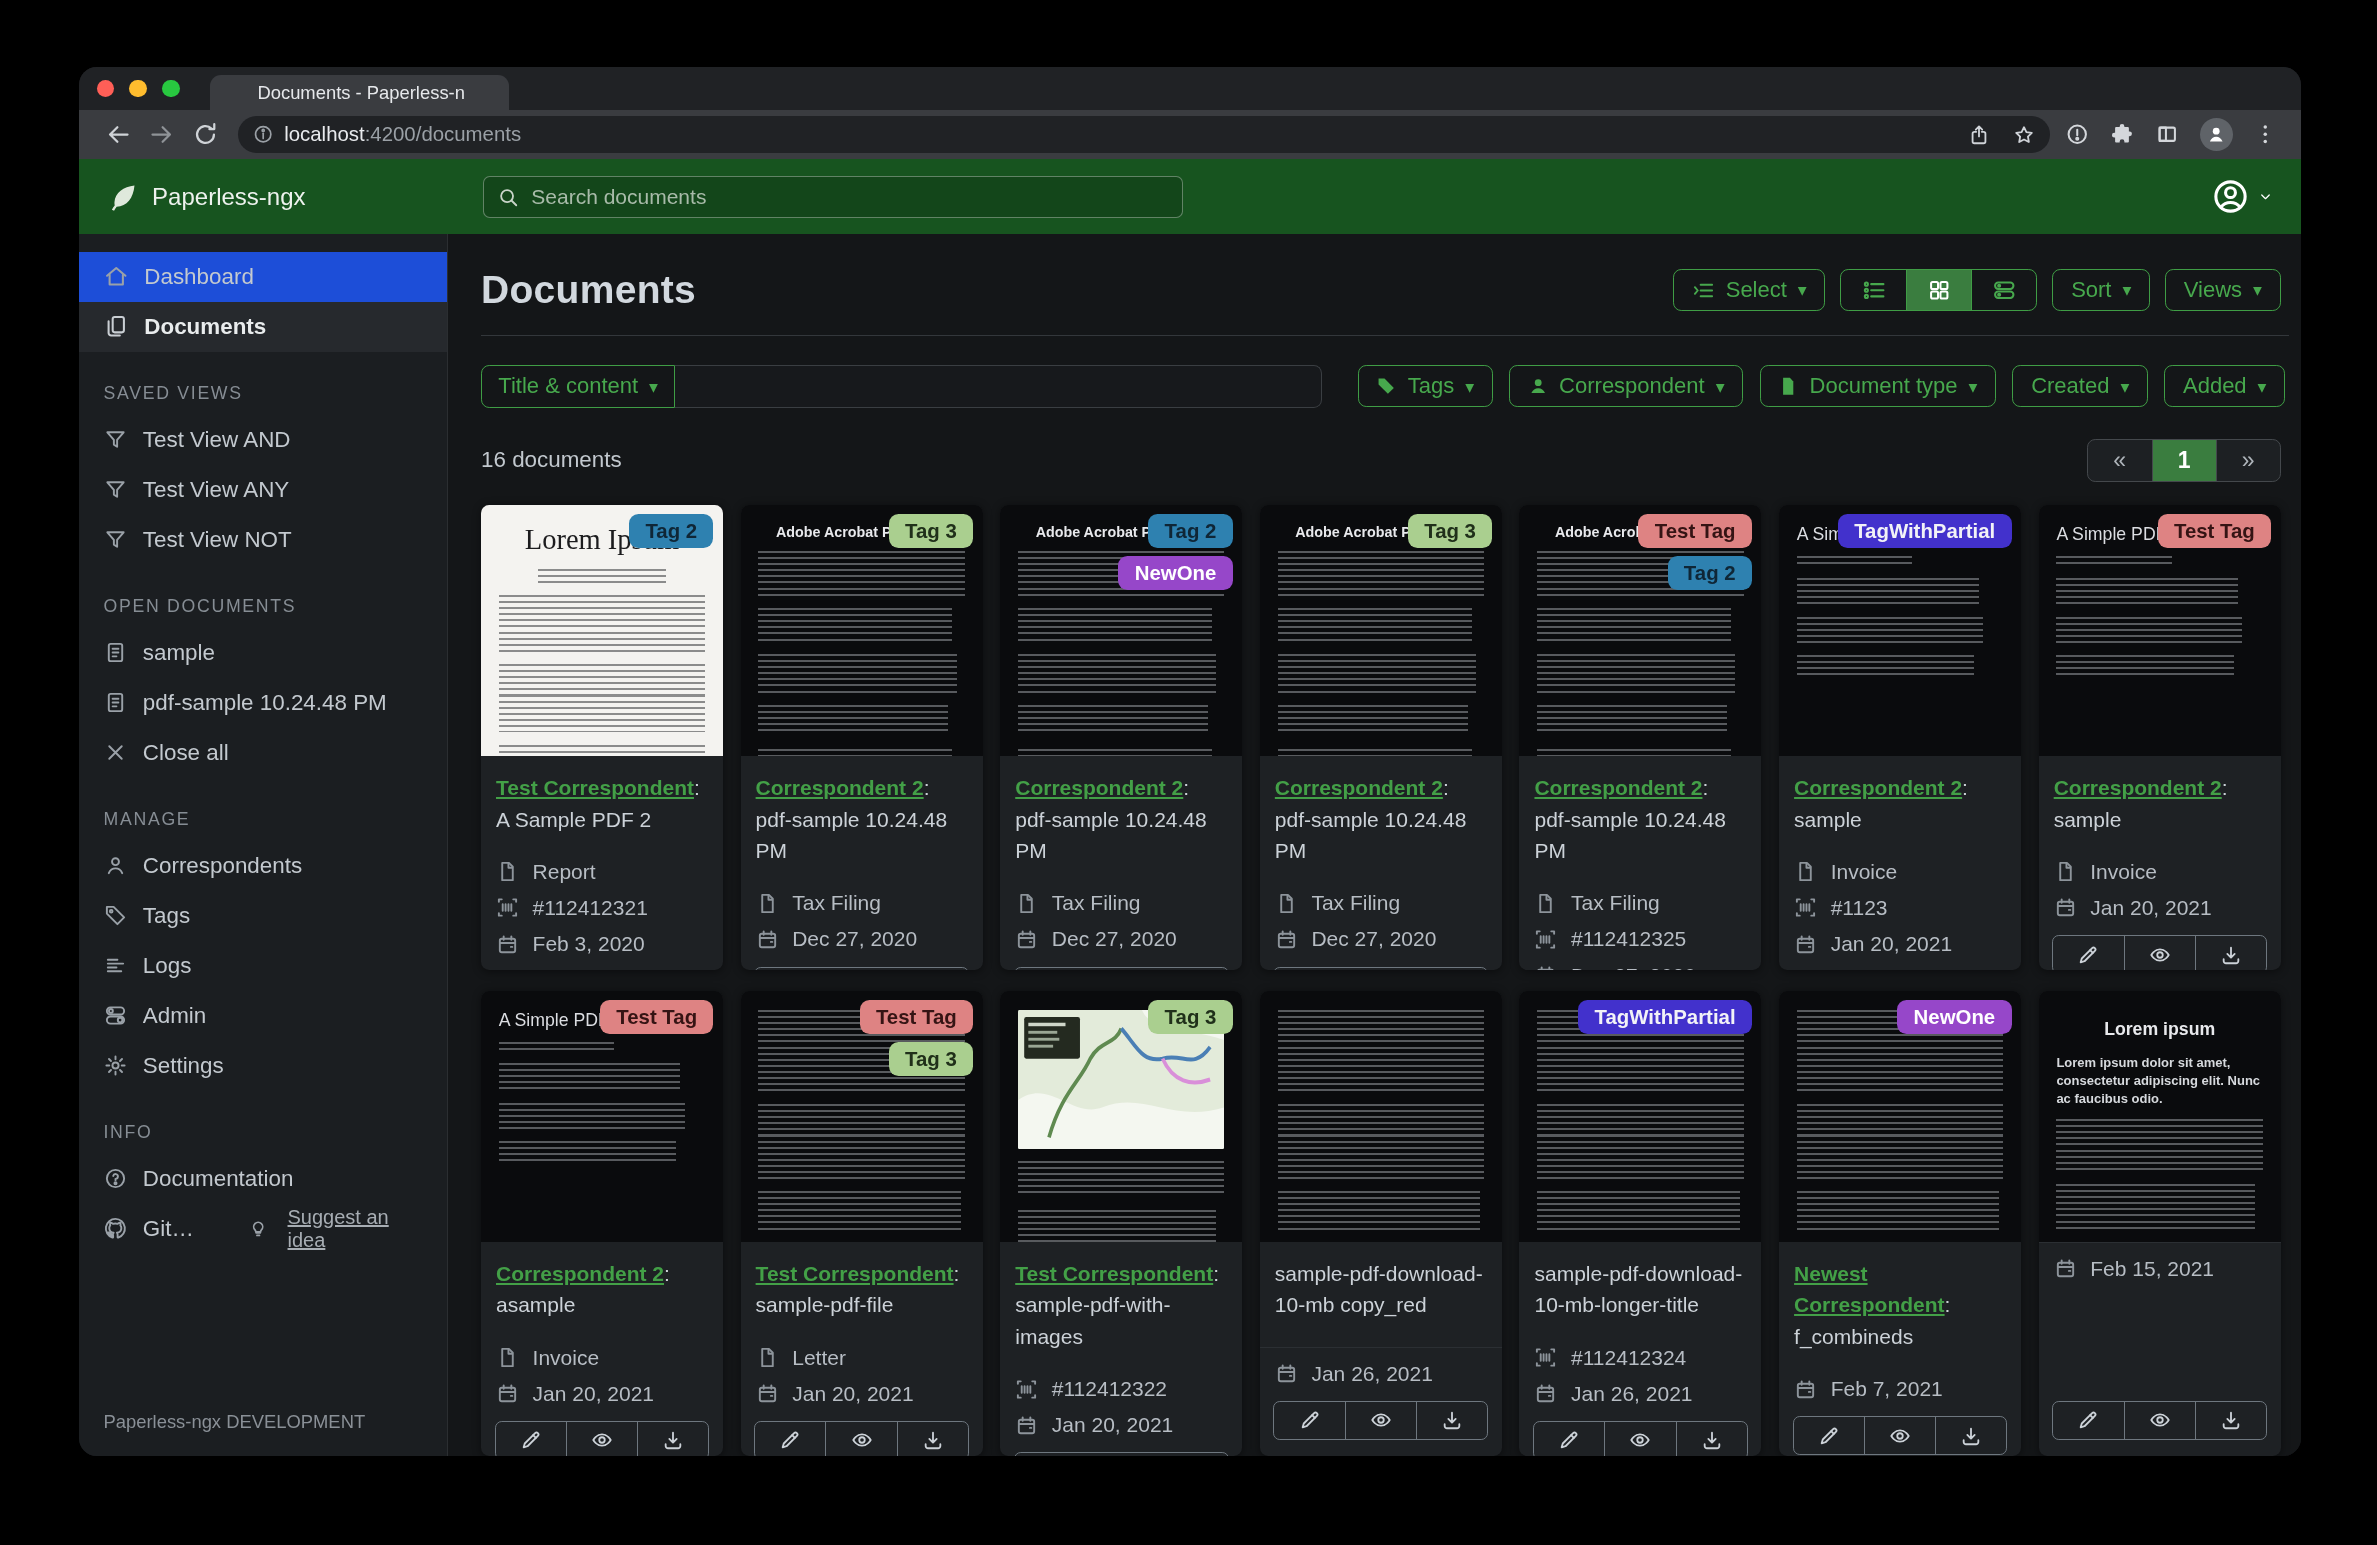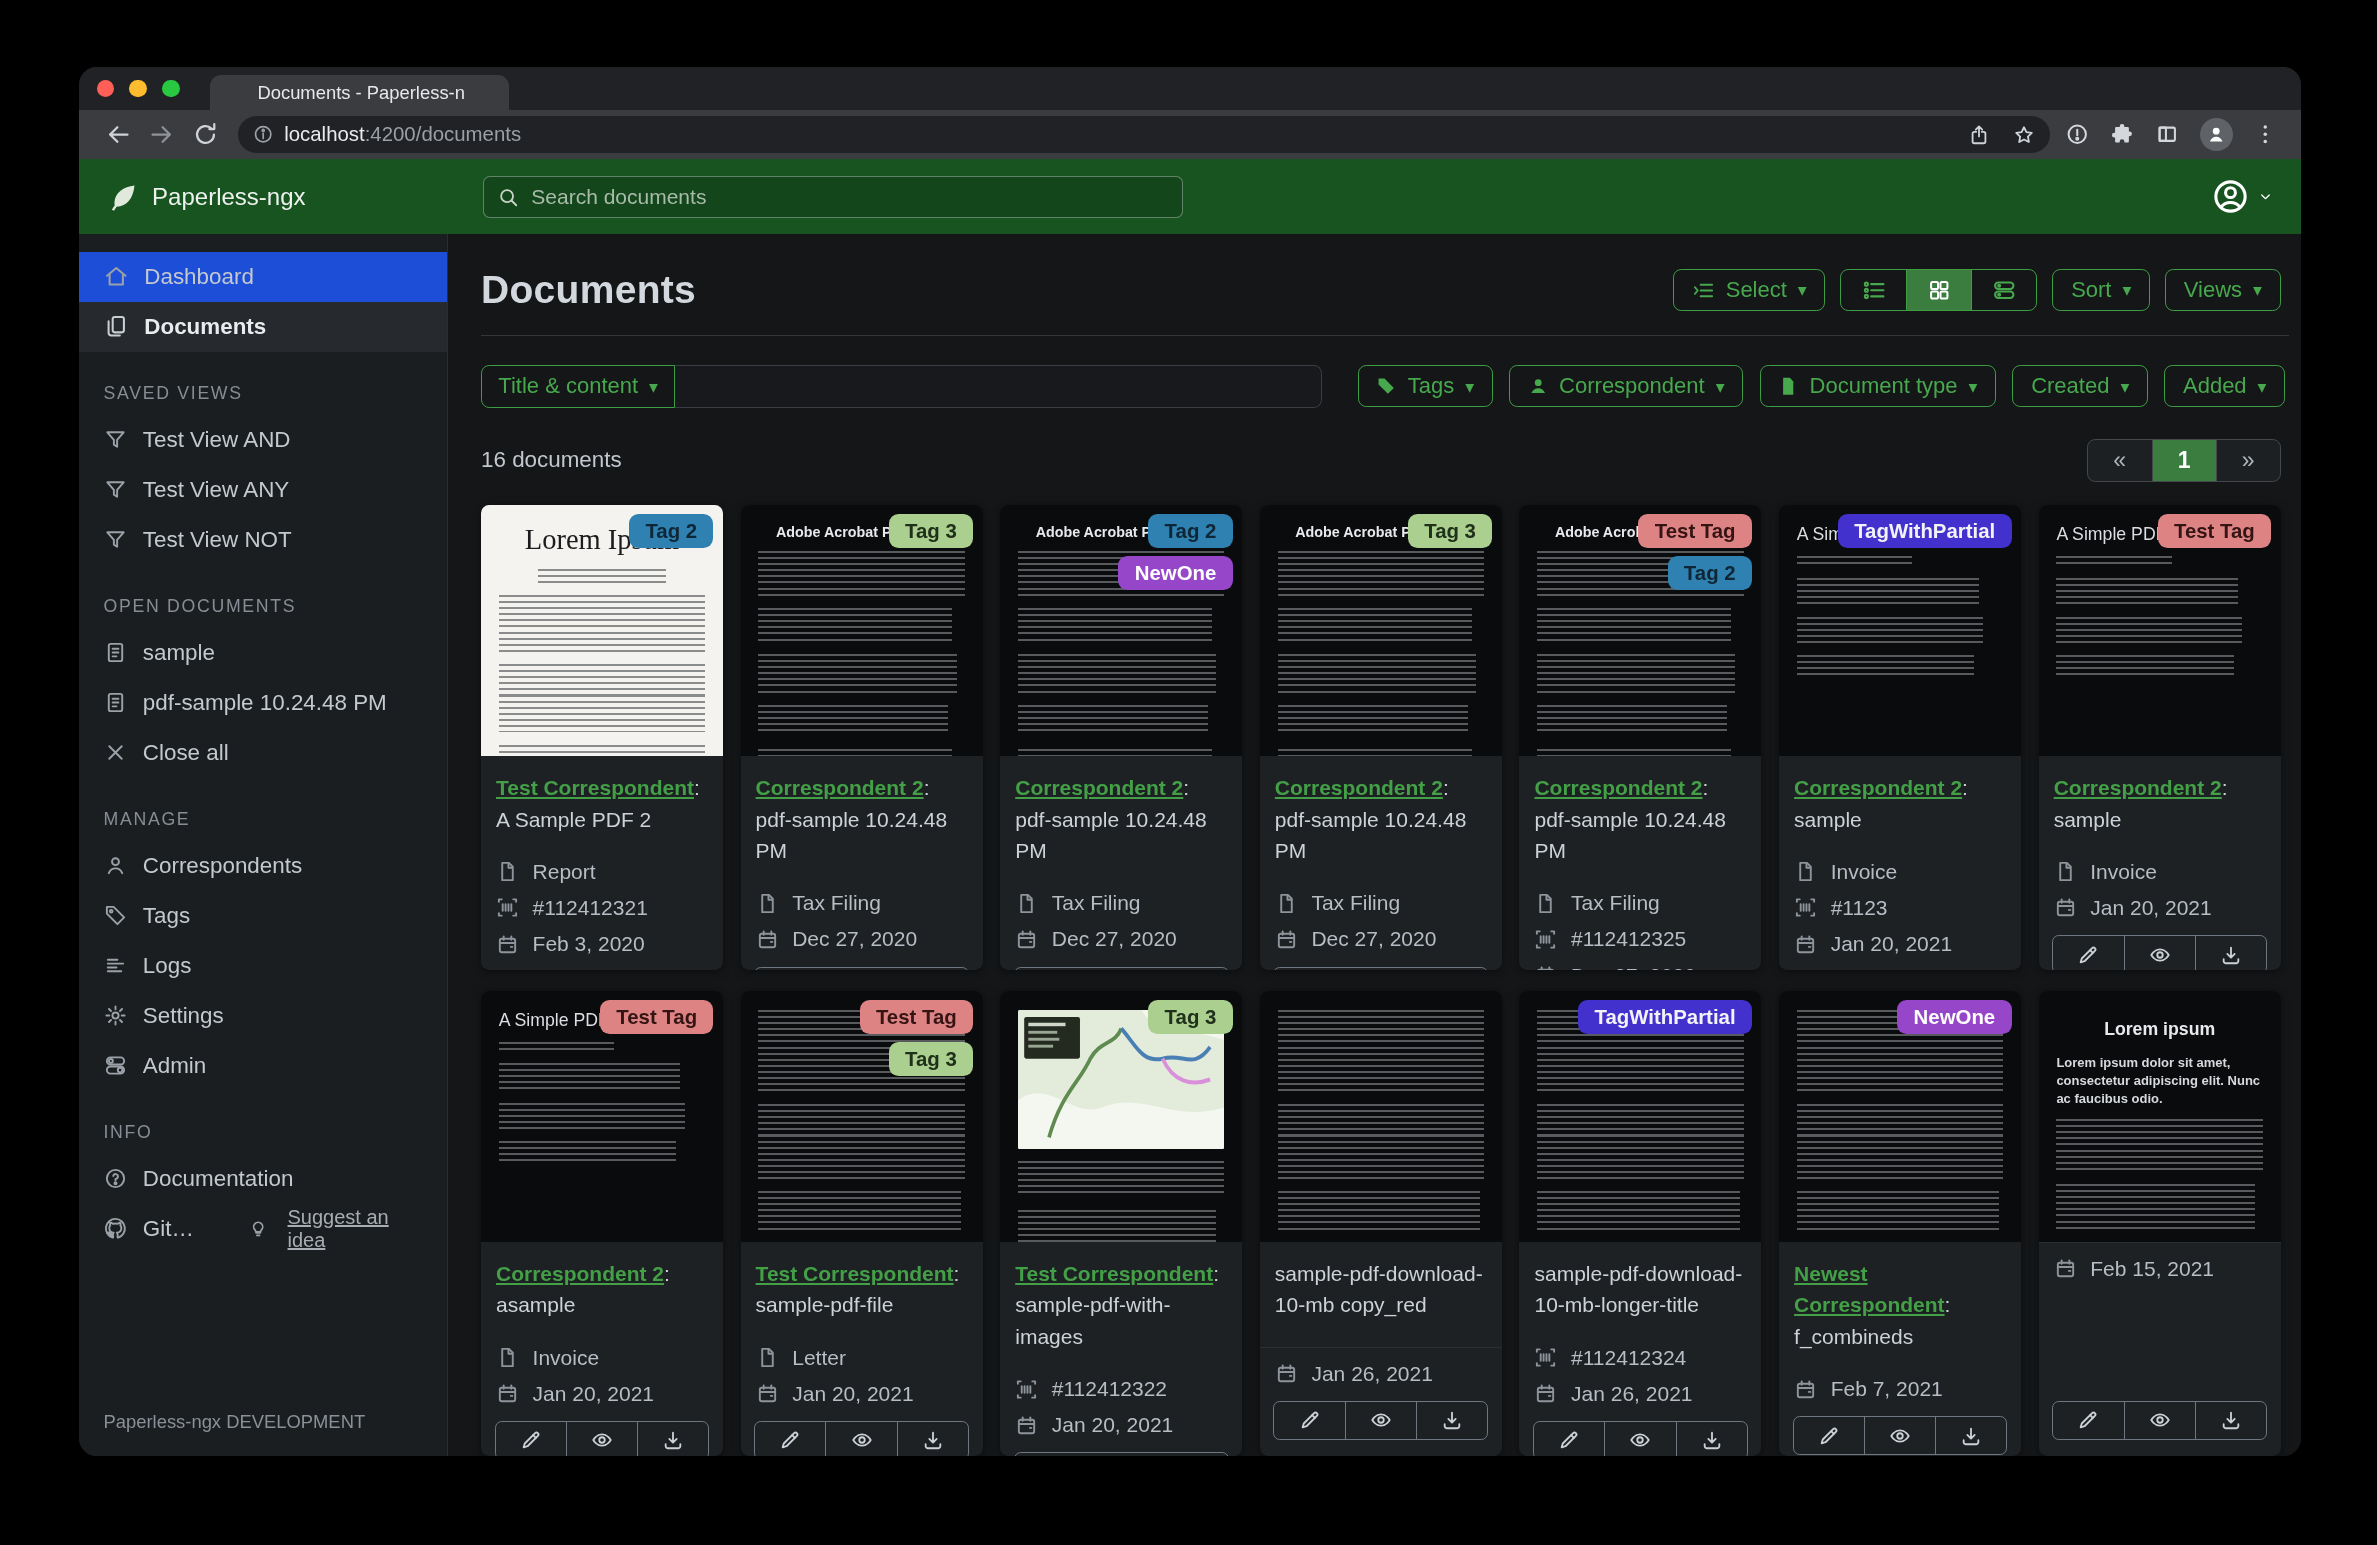--- a/index.html
+++ b/index.html
@@ -363,36 +363,36 @@
           <span class="icn stroke" style="width: 23px; height: 23px;">
             <svg viewBox="0 0 24 24">
               <path d="M4 6h10M4 10h16M4 14h9M4 18h14"></path>
             </svg>
           </span>
           <span class="side-label">Logs</span>
         </div>
         <div class="side-item">
           <span class="icn stroke" style="width: 23px; height: 23px;">
             <svg viewBox="0 0 24 24">
-              <circle cx="12" cy="12" r="3.2"></circle>
-              <path d="M12 2.5v3M12 18.5v3M2.5 12h3M18.5 12h3M5.2 5.2l2.1 2.1M16.7 16.7l2.1 2.1M18.8 5.2l-2.1 2.1M7.3 16.7l-2.1 2.1"></path>
-            </svg>
-          </span>
-          <span class="side-label">Settings</span>
-        </div>
-        <div class="side-item">
-          <span class="icn stroke" style="width: 23px; height: 23px;">
-            <svg viewBox="0 0 24 24">
               <rect x="3" y="3.5" width="18" height="7.5" rx="3.75"></rect>
               <circle cx="7.2" cy="7.25" r="2" fill="currentColor" stroke="none"></circle>
               <rect x="3" y="13" width="18" height="7.5" rx="3.75" fill="currentColor" stroke="none"></rect>
               <circle cx="16.8" cy="16.75" r="2.4" fill="#1b1e21" stroke="none"></circle>
             </svg>
           </span>
           <span class="side-label">Admin</span>
+        </div>
+        <div class="side-item">
+          <span class="icn stroke" style="width: 23px; height: 23px;">
+            <svg viewBox="0 0 24 24">
+              <circle cx="12" cy="12" r="3.2"></circle>
+              <path d="M12 2.5v3M12 18.5v3M2.5 12h3M18.5 12h3M5.2 5.2l2.1 2.1M16.7 16.7l2.1 2.1M18.8 5.2l-2.1 2.1M7.3 16.7l-2.1 2.1"></path>
+            </svg>
+          </span>
+          <span class="side-label">Settings</span>
         </div>
         <div class="side-header">INFO</div>
         <div class="side-item">
           <span class="icn stroke" style="width: 23px; height: 23px;">
             <svg viewBox="0 0 24 24">
               <circle cx="12" cy="12" r="9"></circle>
               <path d="M9.6 9.3A2.5 2.5 0 1 1 12 12.4v1.3"></path>
               <circle cx="12" cy="17" r="1.1" fill="currentColor" stroke="none"></circle>
             </svg>
           </span>

